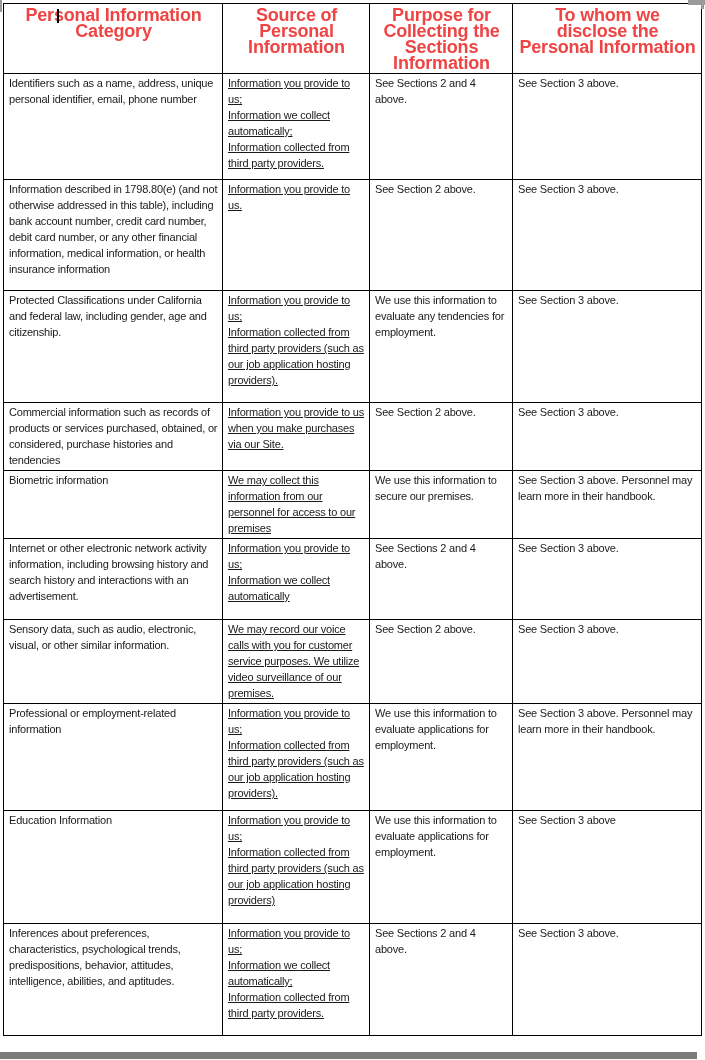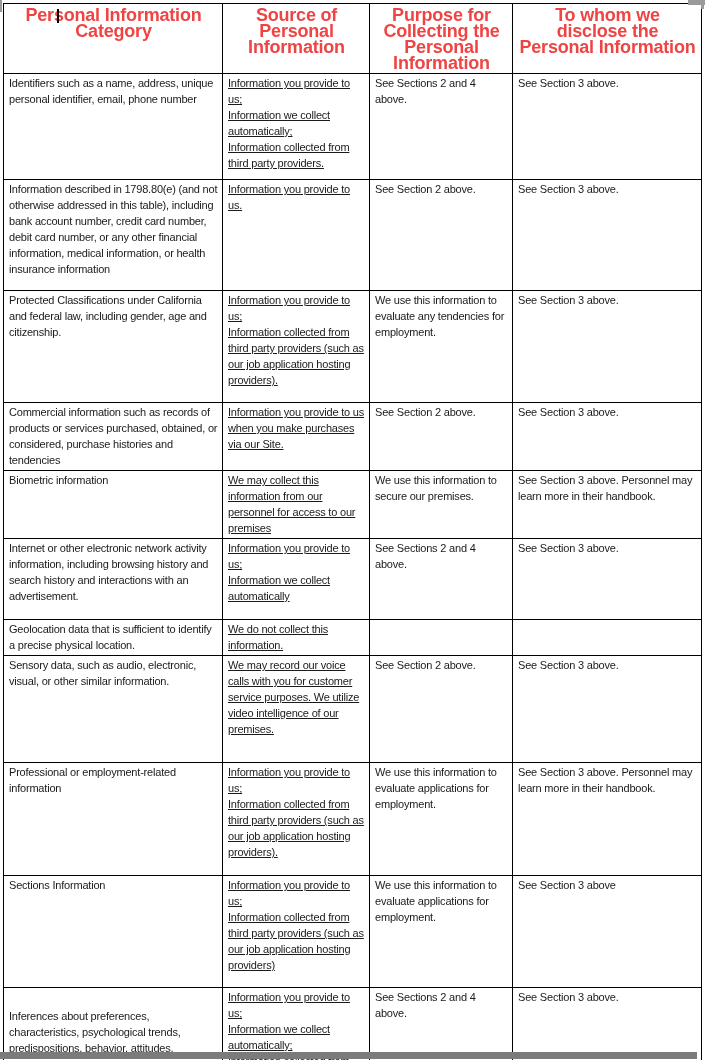--- a/index.html
+++ b/index.html
@@ -82,21 +82,21 @@
     <colgroup>
       <col class="c1">
         <col class="c2">
         <col class="c3">
         <col class="c4">
     </colgroup>
     <thead>
       <tr>
         <th>Personal Information Category</th>
         <th>Source of Personal Information</th>
-        <th>Purpose for Collecting the Personal Information</th>
+        <th>Purpose for Collecting the Sections Information</th>
         <th>To whom we disclose the Personal Information</th>
       </tr>
     </thead>
     <tbody id="table-body">
         <tr>
           <td>Identifiers such as a name, address, unique personal identifier, email, phone number</td>
           <td>
             <div class="cell-line">Information you provide to us;</div>
             <div class="cell-line">Information we collect automatically;</div>
             <div class="cell-line">Information collected from third party providers.</div>
@@ -140,46 +140,38 @@
         <tr>
           <td>Internet or other electronic network activity information, including browsing history and search history and interactions with an advertisement.</td>
           <td>
             <div class="cell-line">Information you provide to us;</div>
             <div class="cell-line">Information we collect automatically</div>
           </td>
           <td>See Sections 2 and 4 above.</td>
           <td>See Section 3 above.</td>
         </tr>
         <tr>
-          <td>Geolocation data that is sufficient to identify a precise physical location.</td>
-          <td>
-            <div class="cell-line">We do not collect this information.</div>
-          </td>
-          <td></td>
-          <td></td>
-        </tr>
-        <tr>
           <td>Sensory data, such as audio, electronic, visual, or other similar information.</td>
           <td>
-            <div class="cell-line">We may record our voice calls with you for customer service purposes. We utilize video intelligence of our premises.</div>
+            <div class="cell-line">We may record our voice calls with you for customer service purposes. We utilize video surveillance of our premises.</div>
           </td>
           <td>See Section 2 above.</td>
           <td>See Section 3 above.</td>
         </tr>
         <tr>
           <td>Professional or employment-related information</td>
           <td>
             <div class="cell-line">Information you provide to us;</div>
             <div class="cell-line">Information collected from third party providers (such as our job application hosting providers).</div>
           </td>
           <td>We use this information to evaluate applications for employment.</td>
           <td>See Section 3 above. Personnel may learn more in their handbook.</td>
         </tr>
         <tr>
-          <td>Sections Information</td>
+          <td>Education Information</td>
           <td>
             <div class="cell-line">Information you provide to us;</div>
             <div class="cell-line">Information collected from third party providers (such as our job application hosting providers)</div>
           </td>
           <td>We use this information to evaluate applications for employment.</td>
           <td>See Section 3 above</td>
         </tr>
         <tr>
           <td>Inferences about preferences, characteristics, psychological trends, predispositions, behavior, attitudes, intelligence, abilities, and aptitudes.</td>
           <td>

